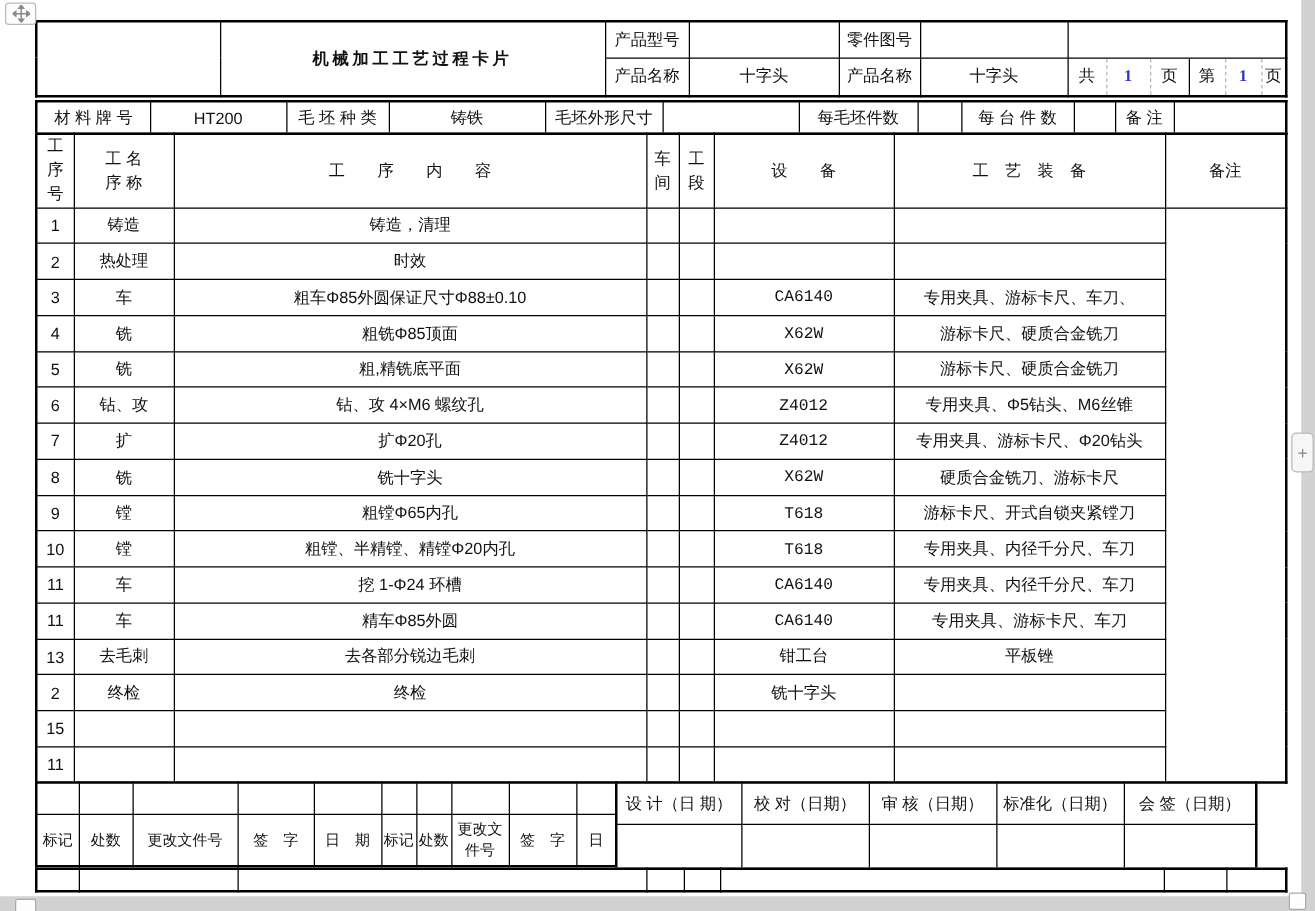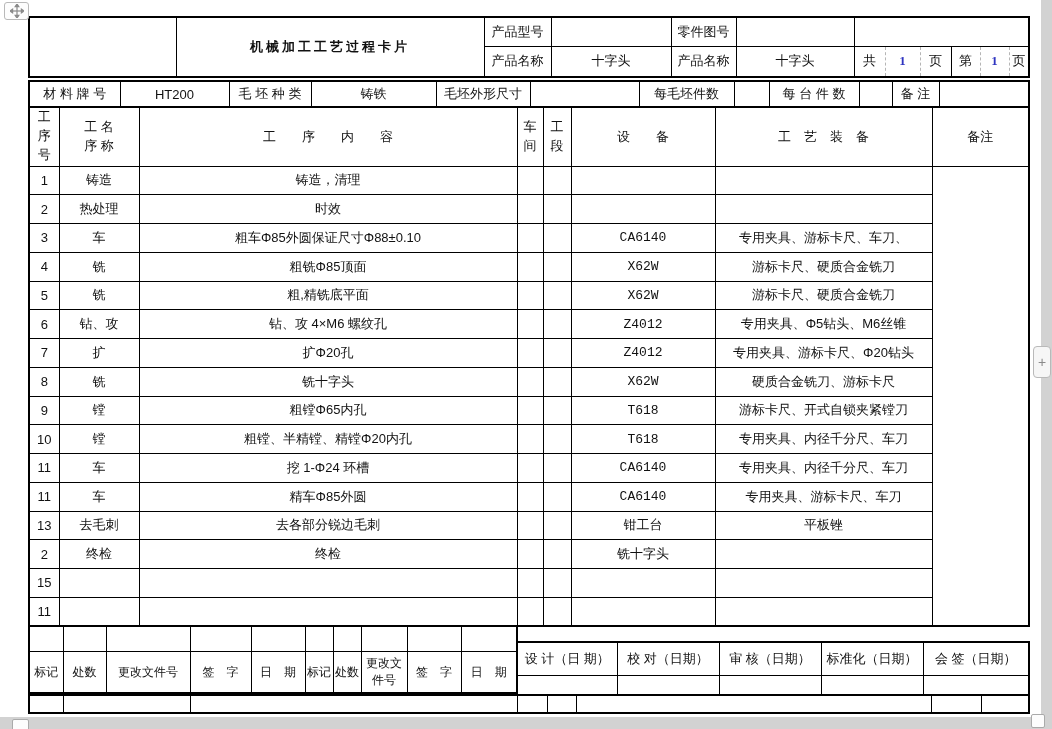--- a/index.html
+++ b/index.html
@@ -334,21 +334,21 @@
     <td>日　期</td>
     <td>标记</td>
     <td>处数</td>
     <td>更改文件号</td>
     <td>签　字</td>
     <td>日　期</td>
   </tr>
 </tbody>
   </table>
 
-<table class="tbl fr-tbl" style="left:516px;top:625px;width:512px;height:69px;margin-top:16px;">
+<table class="tbl fr-tbl" style="left:492px;top:625px;width:512px;height:69px;">
   <colgroup>
     <col style="width:100px">
       <col style="width:102px">
       <col style="width:102px">
       <col style="width:102px">
       <col style="width:106px">
   </colgroup>
   <tbody>
       <tr class="rh">
     <td>设 计（日 期）</td>

